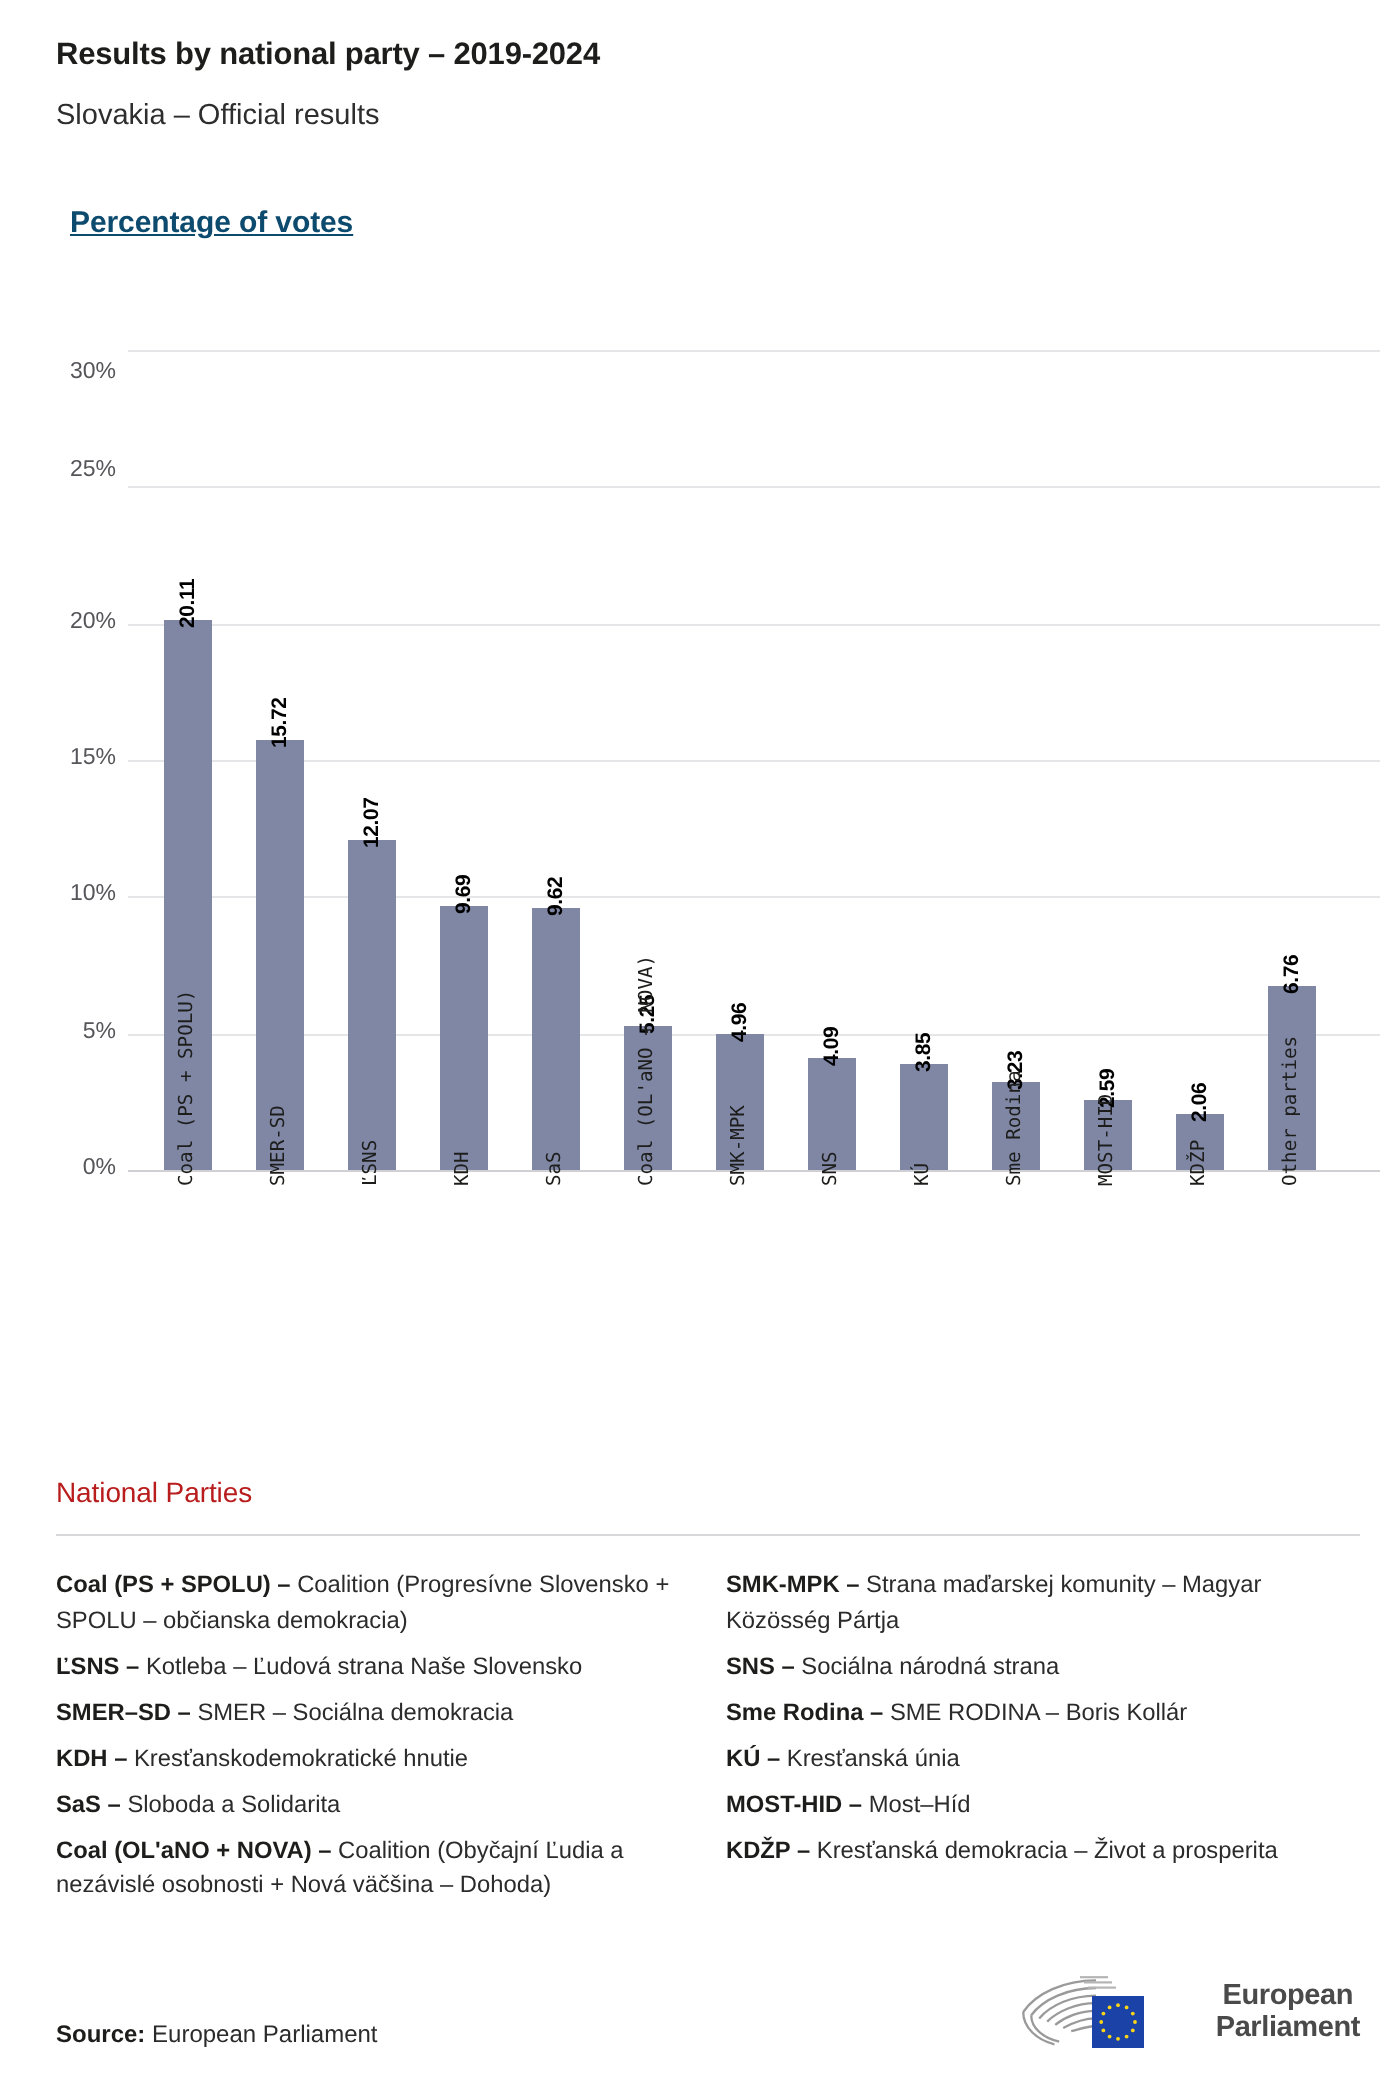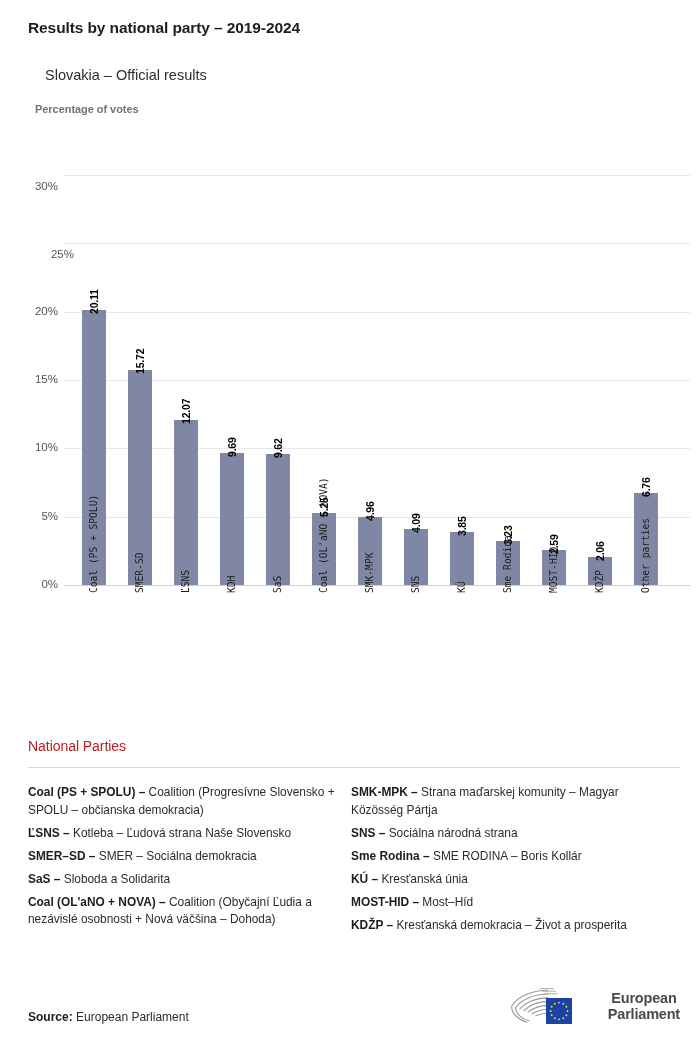--- a/index.html
+++ b/index.html
@@ -23,32 +23,33 @@
     font-weight: bold;
     letter-spacing: -0.1px;
     color: #1d1d1b;
     margin: 0;
     line-height: 20px;
   }
   #chart-subtitle {
     font-size: 14.5px;
     font-weight: normal;
     color: #2e2e2e;
-    margin: 17px;
+    margin: 0;
     padding-top: 11px;
     line-height: 19px;
   }
   #axis-title {
     position: absolute;
     left: 35px;
     top: 103px;
-    font-size: 11px;
-    font-weight: bold;
-    color: #737373;
+    font-size: 15px;
+    font-weight: bold;
+    color: #0c4a6e;
     letter-spacing: -0.05px;
+    text-decoration: underline;
   }
 
   
   #chart-area {
     position: absolute;
     left: 0px;
     top: 0px;
     width: 700px;
     height: 720px;
   }
@@ -107,21 +108,21 @@
     letter-spacing: -0.05px;
   }
   #legend-rule {
     margin-top: 13px;
     height: 1px;
     background: #d8d8da;
     width: 652px;
   }
   #legend-cols {
     display: flex;
-    gap: 10px;
+    gap: 22px;
     padding-top: 16px;
   }
   .legend-col { width: 313px; }
   .legend-entry {
     font-size: 11.9px;
     line-height: 17.5px;
     color: #2b2b2b;
     margin-bottom: 5.5px;
   }
   .legend-entry b {
@@ -180,21 +181,21 @@
       <div class="gridline" style="top: 311.667px;"></div>
       <div class="gridline" style="top: 243.333px;"></div>
       <div class="gridline" style="top: 175px;"></div>
     </div>
   <div id="ticks-layer">
       <div class="ytick" style="top: 579px;">0%</div>
       <div class="ytick" style="top: 510.667px;">5%</div>
       <div class="ytick" style="top: 442.333px;">10%</div>
       <div class="ytick" style="top: 374px;">15%</div>
       <div class="ytick" style="top: 305.667px;">20%</div>
-      <div class="ytick" style="top: 249px; margin-left: 16px;">25%</div>
+      <div class="ytick" style="top: 230px;">25%</div>
       <div class="ytick" style="top: 181px;">30%</div>
     </div>
   <div id="bars-layer">
       <div class="bar" title="Coal (PS + SPOLU): 20.11%" style="left: 82px; top: 310.163px; height: 274.837px; background: rgb(127, 135, 165);"></div>
       <div class="bar-value" style="left: 99px; top: 304.163px;">20.11</div>
       <div class="cat-label" style="left: 89px; top: 593px;">Coal (PS + SPOLU)</div>
       <div class="bar" title="SMER-SD: 15.72%" style="left: 128px; top: 370.16px; height: 214.84px; background: rgb(127, 135, 165);"></div>
       <div class="bar-value" style="left: 145px; top: 364.16px;">15.72</div>
       <div class="cat-label" style="left: 135px; top: 593px;">SMER-SD</div>
       <div class="bar" title="ĽSNS: 12.07%" style="left: 174px; top: 420.043px; height: 164.957px; background: rgb(127, 135, 165);"></div>
@@ -234,20 +235,21 @@
 </div>
 
 <div id="legend">
   <div id="legend-title">National Parties</div>
   <div id="legend-rule"></div>
   <div id="legend-cols">
     <div class="legend-col" id="legend-col-left">
         <div class="legend-entry"><b>Coal (PS + SPOLU) –</b><span> Coalition (Progresívne Slovensko + SPOLU – občianska demokracia)</span></div>
         <div class="legend-entry"><b>ĽSNS –</b><span> Kotleba – Ľudová strana Naše Slovensko</span></div>
         <div class="legend-entry"><b>SMER–SD –</b><span> SMER – Sociálna demokracia</span></div>
+        <div class="legend-entry"><b>KDH –</b><span> Kresťanskodemokratické hnutie</span></div>
         <div class="legend-entry"><b>SaS –</b><span> Sloboda a Solidarita</span></div>
         <div class="legend-entry"><b>Coal (OL'aNO + NOVA) –</b><span> Coalition (Obyčajní Ľudia a nezávislé osobnosti + Nová väčšina – Dohoda)</span></div>
       </div>
     <div class="legend-col" id="legend-col-right">
         <div class="legend-entry"><b>SMK-MPK –</b><span> Strana maďarskej komunity – Magyar Közösség Pártja</span></div>
         <div class="legend-entry"><b>SNS –</b><span> Sociálna národná strana</span></div>
         <div class="legend-entry"><b>Sme Rodina –</b><span> SME RODINA – Boris Kollár</span></div>
         <div class="legend-entry"><b>KÚ –</b><span> Kresťanská únia</span></div>
         <div class="legend-entry"><b>MOST-HID –</b><span> Most–Híd</span></div>
         <div class="legend-entry"><b>KDŽP –</b><span> Kresťanská demokracia – Život a prosperita</span></div>

